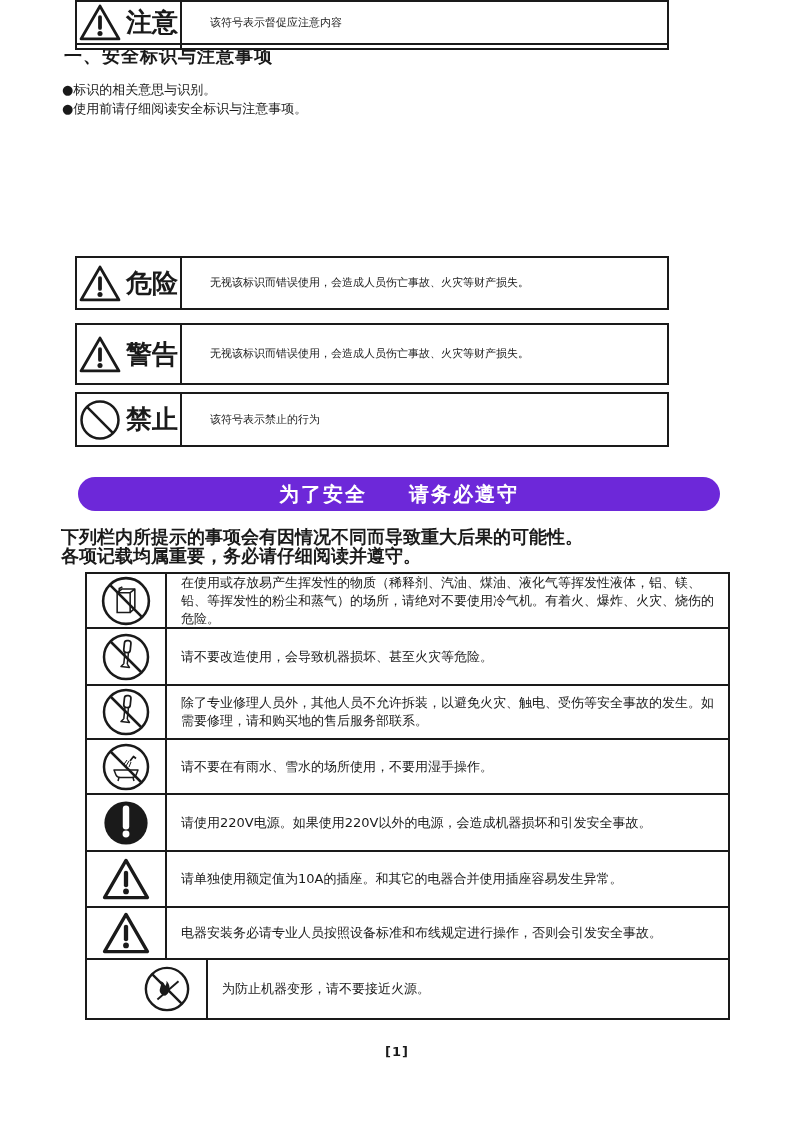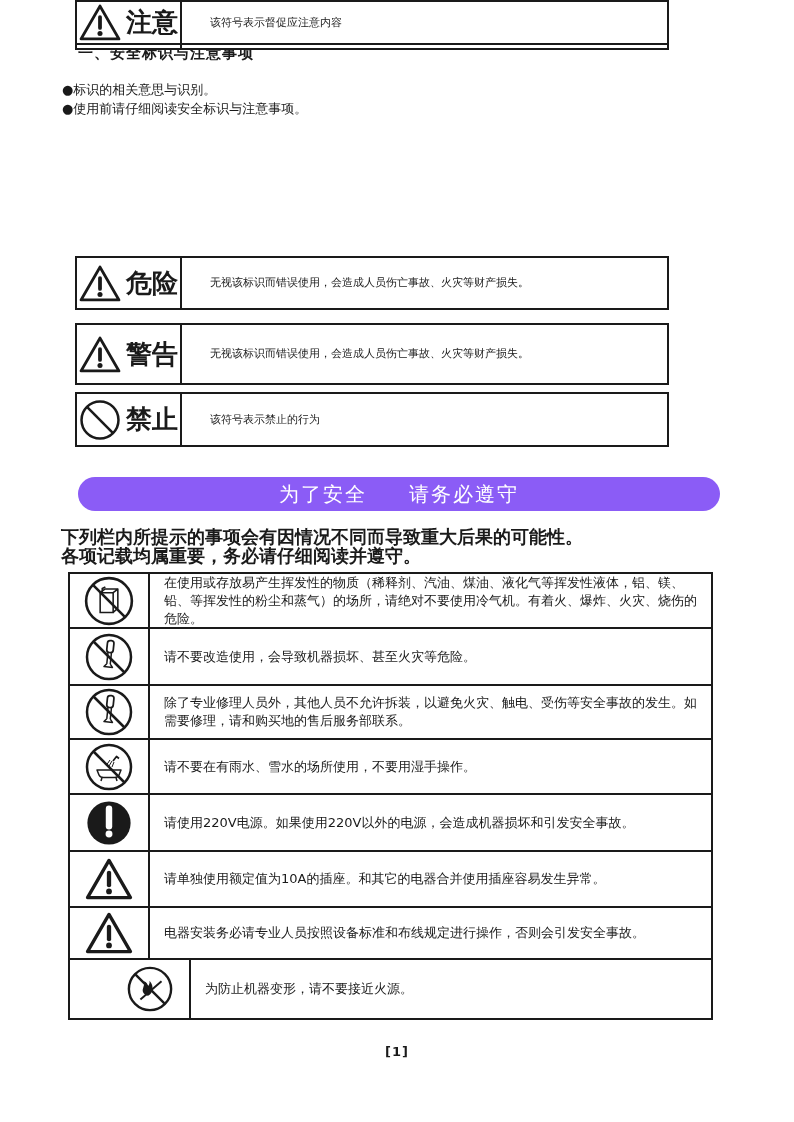--- a/index.html
+++ b/index.html
@@ -7,22 +7,22 @@
     position:relative;
     width:794px;height:1122px;
     margin:0 auto;
     background:#ffffff;
     font-family:"DejaVu Sans","Liberation Sans",sans-serif;
     color:#1a1a1a;
     overflow:hidden;
   }
   
   .doc-title{
-    position:absolute;left:78px;top:44px;
-    font-size:15px;font-weight:bold;letter-spacing:1px;
+    position:absolute;left:64px;top:44px;
+    font-size:18px;font-weight:bold;letter-spacing:1px;
   }
   .bullets{position:absolute;left:62px;top:80px;font-size:13px;line-height:19px;}
   
   .legend-box{
     position:absolute;left:75px;width:594px;
     border:2px solid #1a1a1a;background:#fff;
     display:flex;box-sizing:border-box;
   }
   .legend-box:nth-of-type(1){top:127px;height:48px;}
   .legend-box:nth-of-type(2){top:188px;height:54px;}
@@ -35,29 +35,29 @@
     box-sizing:border-box;padding:2px 2px;
   }
   .sign-label{font-size:26px;font-weight:bold;letter-spacing:0px;white-space:nowrap;}
   .desc-cell{
     flex:1;display:flex;align-items:center;
     padding:6px 10px 6px 28px;font-size:11px;line-height:18px;
   }
   
   .banner{
     position:absolute;left:78px;top:477px;width:642px;height:34px;
-    background:#8b5cf6;border-radius:17px;
+    background:#6d28d9;border-radius:17px;
     display:flex;align-items:center;justify-content:center;gap:42px;
-    color:#ffffff;font-size:20px;font-weight:normal;letter-spacing:2px;
+    color:#ffffff;font-size:20px;font-weight:bold;letter-spacing:2px;
   }
   
   .intro{position:absolute;left:61px;top:527px;font-size:18px;line-height:19px;font-weight:bold;}
   
   .stable{
-    position:absolute;left:68px;top:572px;width:645px;
+    position:absolute;left:85px;top:572px;width:645px;
     border:2px solid #1a1a1a;box-sizing:border-box;background:#fff;
   }
   .srow{display:flex;border-bottom:2px solid #1a1a1a;box-sizing:border-box;}
   .srow:last-child{border-bottom:none;}
   .srow:nth-child(1){height:55px;}
   .srow:nth-child(2){height:57px;}
   .srow:nth-child(3){height:54px;}
   .srow:nth-child(4){height:55px;}
   .srow:nth-child(5){height:57px;}
   .srow:nth-child(6){height:56px;}

